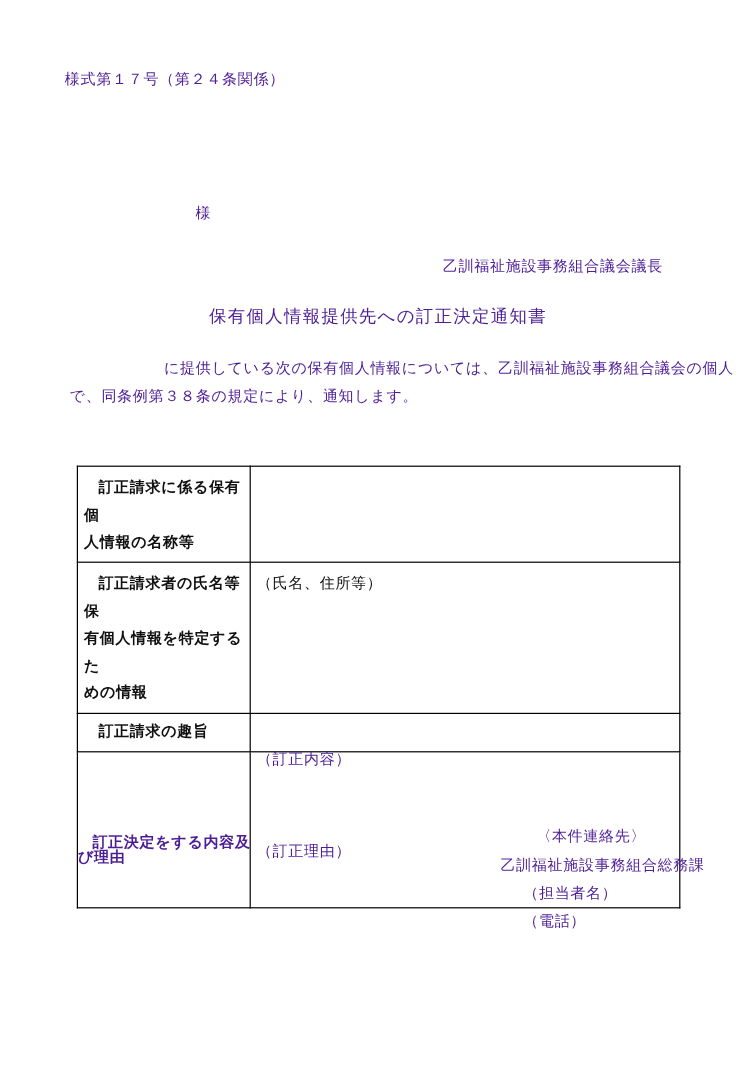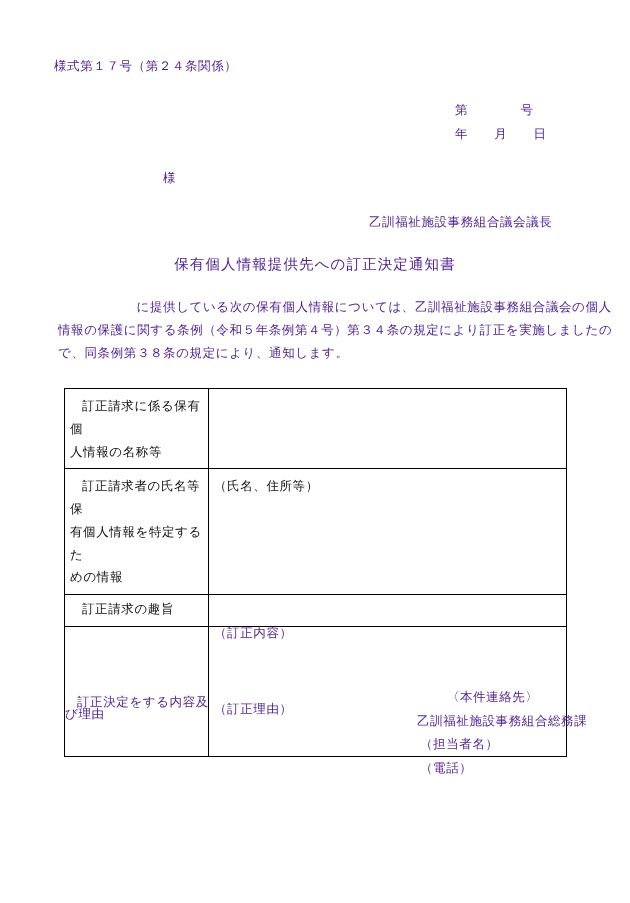--- a/index.html
+++ b/index.html
@@ -99,20 +99,21 @@
     border: 1.4px solid #000000;
     padding: 0;
     vertical-align: top;
     font-family: "DejaVu Serif", "Liberation Serif", serif;
     font-size: 12.5px;
     letter-spacing: 0.6px;
     color: #111111;
   }
   #form-table td.label-cell {
     width: 143px;
+    font-weight: bold;
   }
   #form-table td.value-cell {
     width: 357px;
   }
   .cell-inner {
     padding: 6px 5px 5px 5px;
     line-height: 1.82;
   }
   .cell-inner.indent-first {
     text-indent: 12px;
@@ -153,43 +154,38 @@
     top: 691px;
   }
   #contact-block .contact-line {
     display: block;
     margin-bottom: 11px;
     white-space: pre;
   }
   #contact-block .contact-line:last-child { margin-bottom: 0; }
   .ind-0 { margin-left: 0; text-align: center; }
   .ind-1 { margin-left: 19px; }
-  .ind-2 { margin-left: 22px; font-family: Liberation Serif, serif; }
+  .ind-2 { margin-left: 38px; font-family: Liberation Serif, serif; }
 </style>
 </head>
 <body>
 
 <div id="page">
 
   <div id="form-number" class="doc-text">様式第１７号（第２４条関係）</div>
 
-  <div id="doc-meta">
-    <div class="doc-text meta-line">第　　　　号</div>
-    <div class="doc-text meta-line">年　　月　　日</div>
-  </div>
 
   <div id="addressee" class="doc-text">様</div>
 
   <div id="doc-title" class="doc-text">保有個人情報提供先への訂正決定通知書</div>
 
   <div id="issuer" class="doc-text">乙訓福祉施設事務組合議会議長</div>
 
   <div id="body-paragraph">
     <span class="doc-text para-line">　　　　　　に提供している次の保有個人情報については、乙訓福祉施設事務組合議会の個人</span>
-    <span class="doc-text para-line">情報の保護に関する条例（令和５年条例第４号）第３４条の規定により訂正を実施しましたの</span>
     <span class="doc-text para-line">で、同条例第３８条の規定により、通知します。</span>
   </div>
 
   <table id="form-table">
     <tbody>
       <tr class="row-h1">
         <td class="label-cell">
           <div class="cell-inner indent-first">
             <span>訂正請求に係る保有個</span><br>
             <span>人情報の名称等</span>

